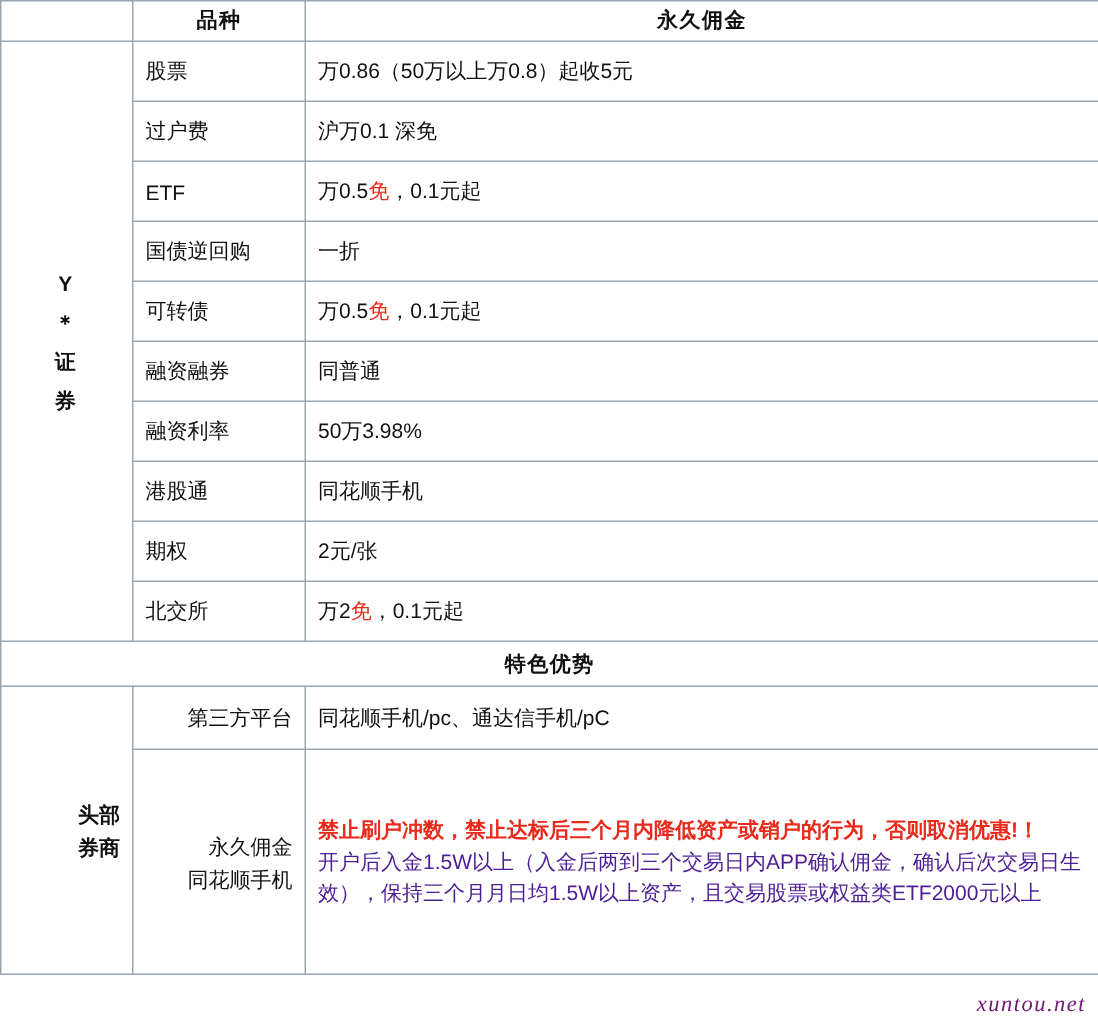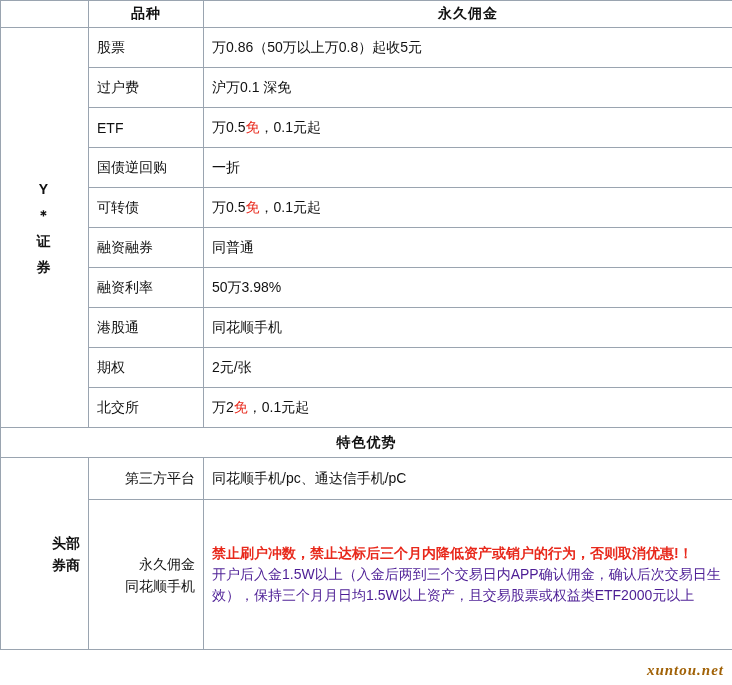--- a/index.html
+++ b/index.html
@@ -103,26 +103,25 @@
   }
   .wm-main {
     font-size: 23px;
     font-weight: bold;
     color: #b9bdc4;
     letter-spacing: 1px;
     line-height: 24px;
   }
   .wm-sub {
     font-size: 15px;
-    color: #a16207;
+    color: #701a75;
     font-family: "Liberation Serif", serif;
     font-style: italic;
     letter-spacing: 1px;
     line-height: 18px;
-    font-weight: bold;
   }
 </style>
 </head>
 <body>
 
 <table class="fee-table">
   <colgroup>
     <col class="c1">
       <col class="c2">
       <col class="c3">

